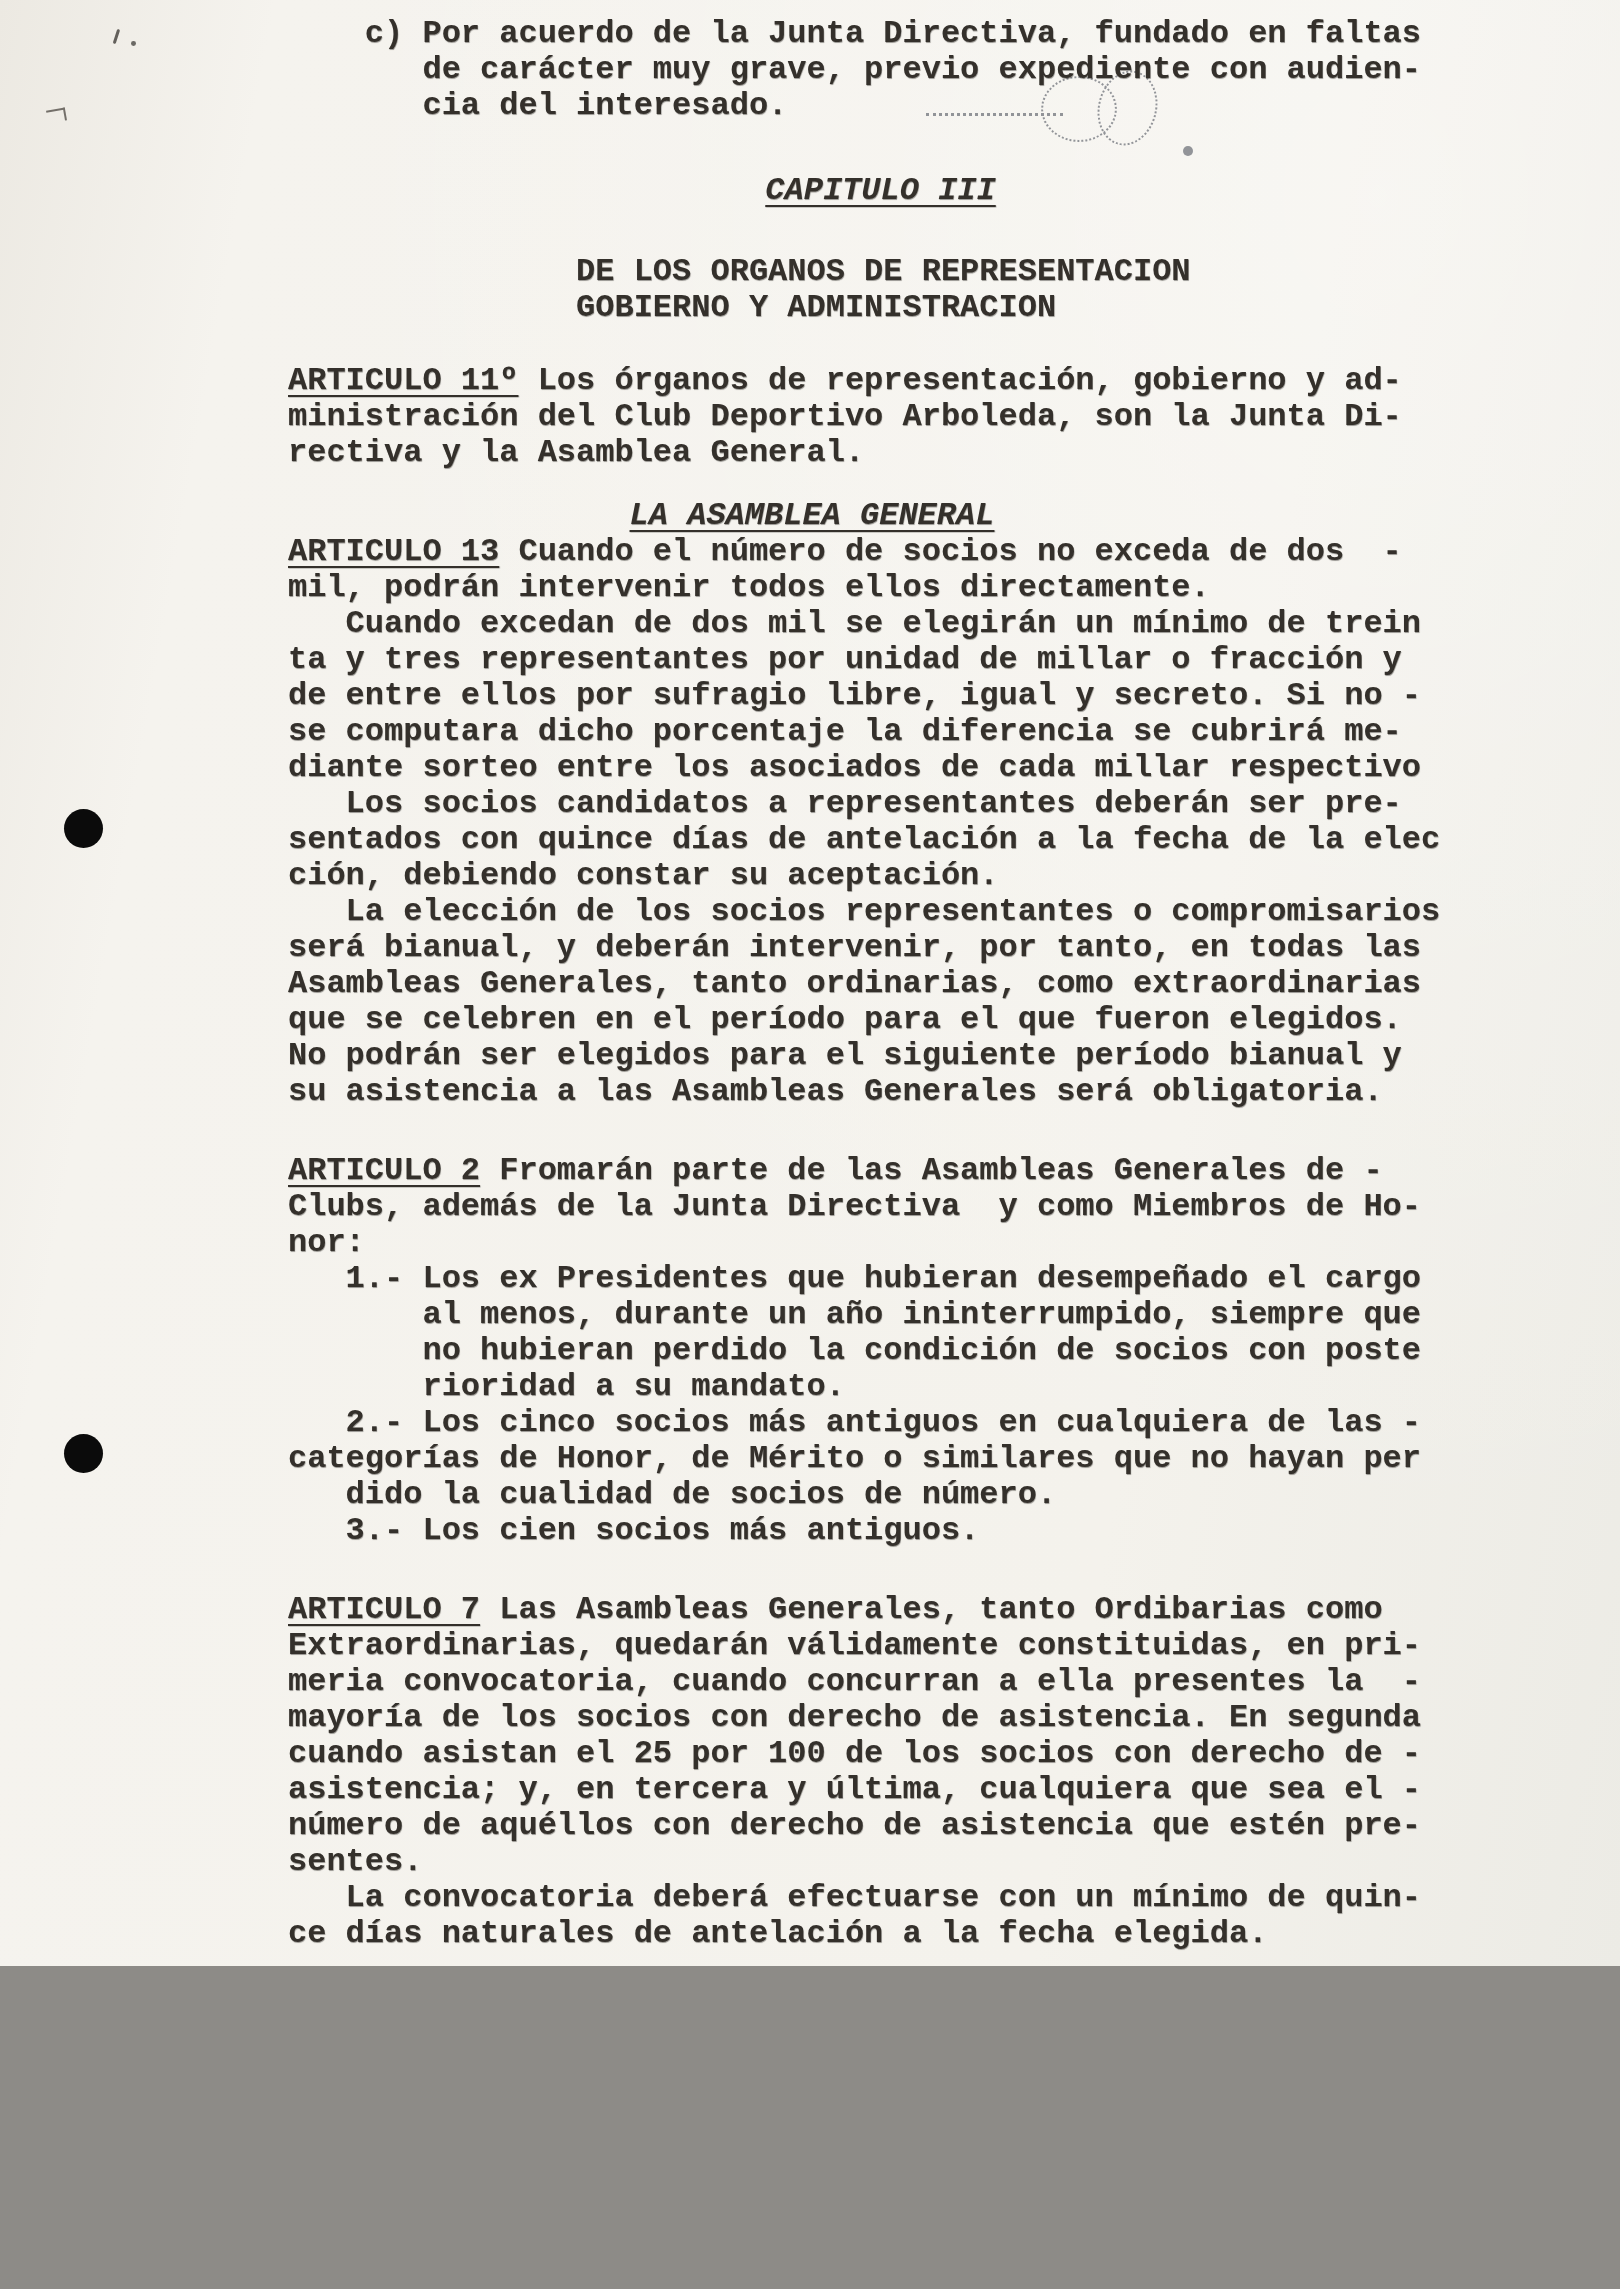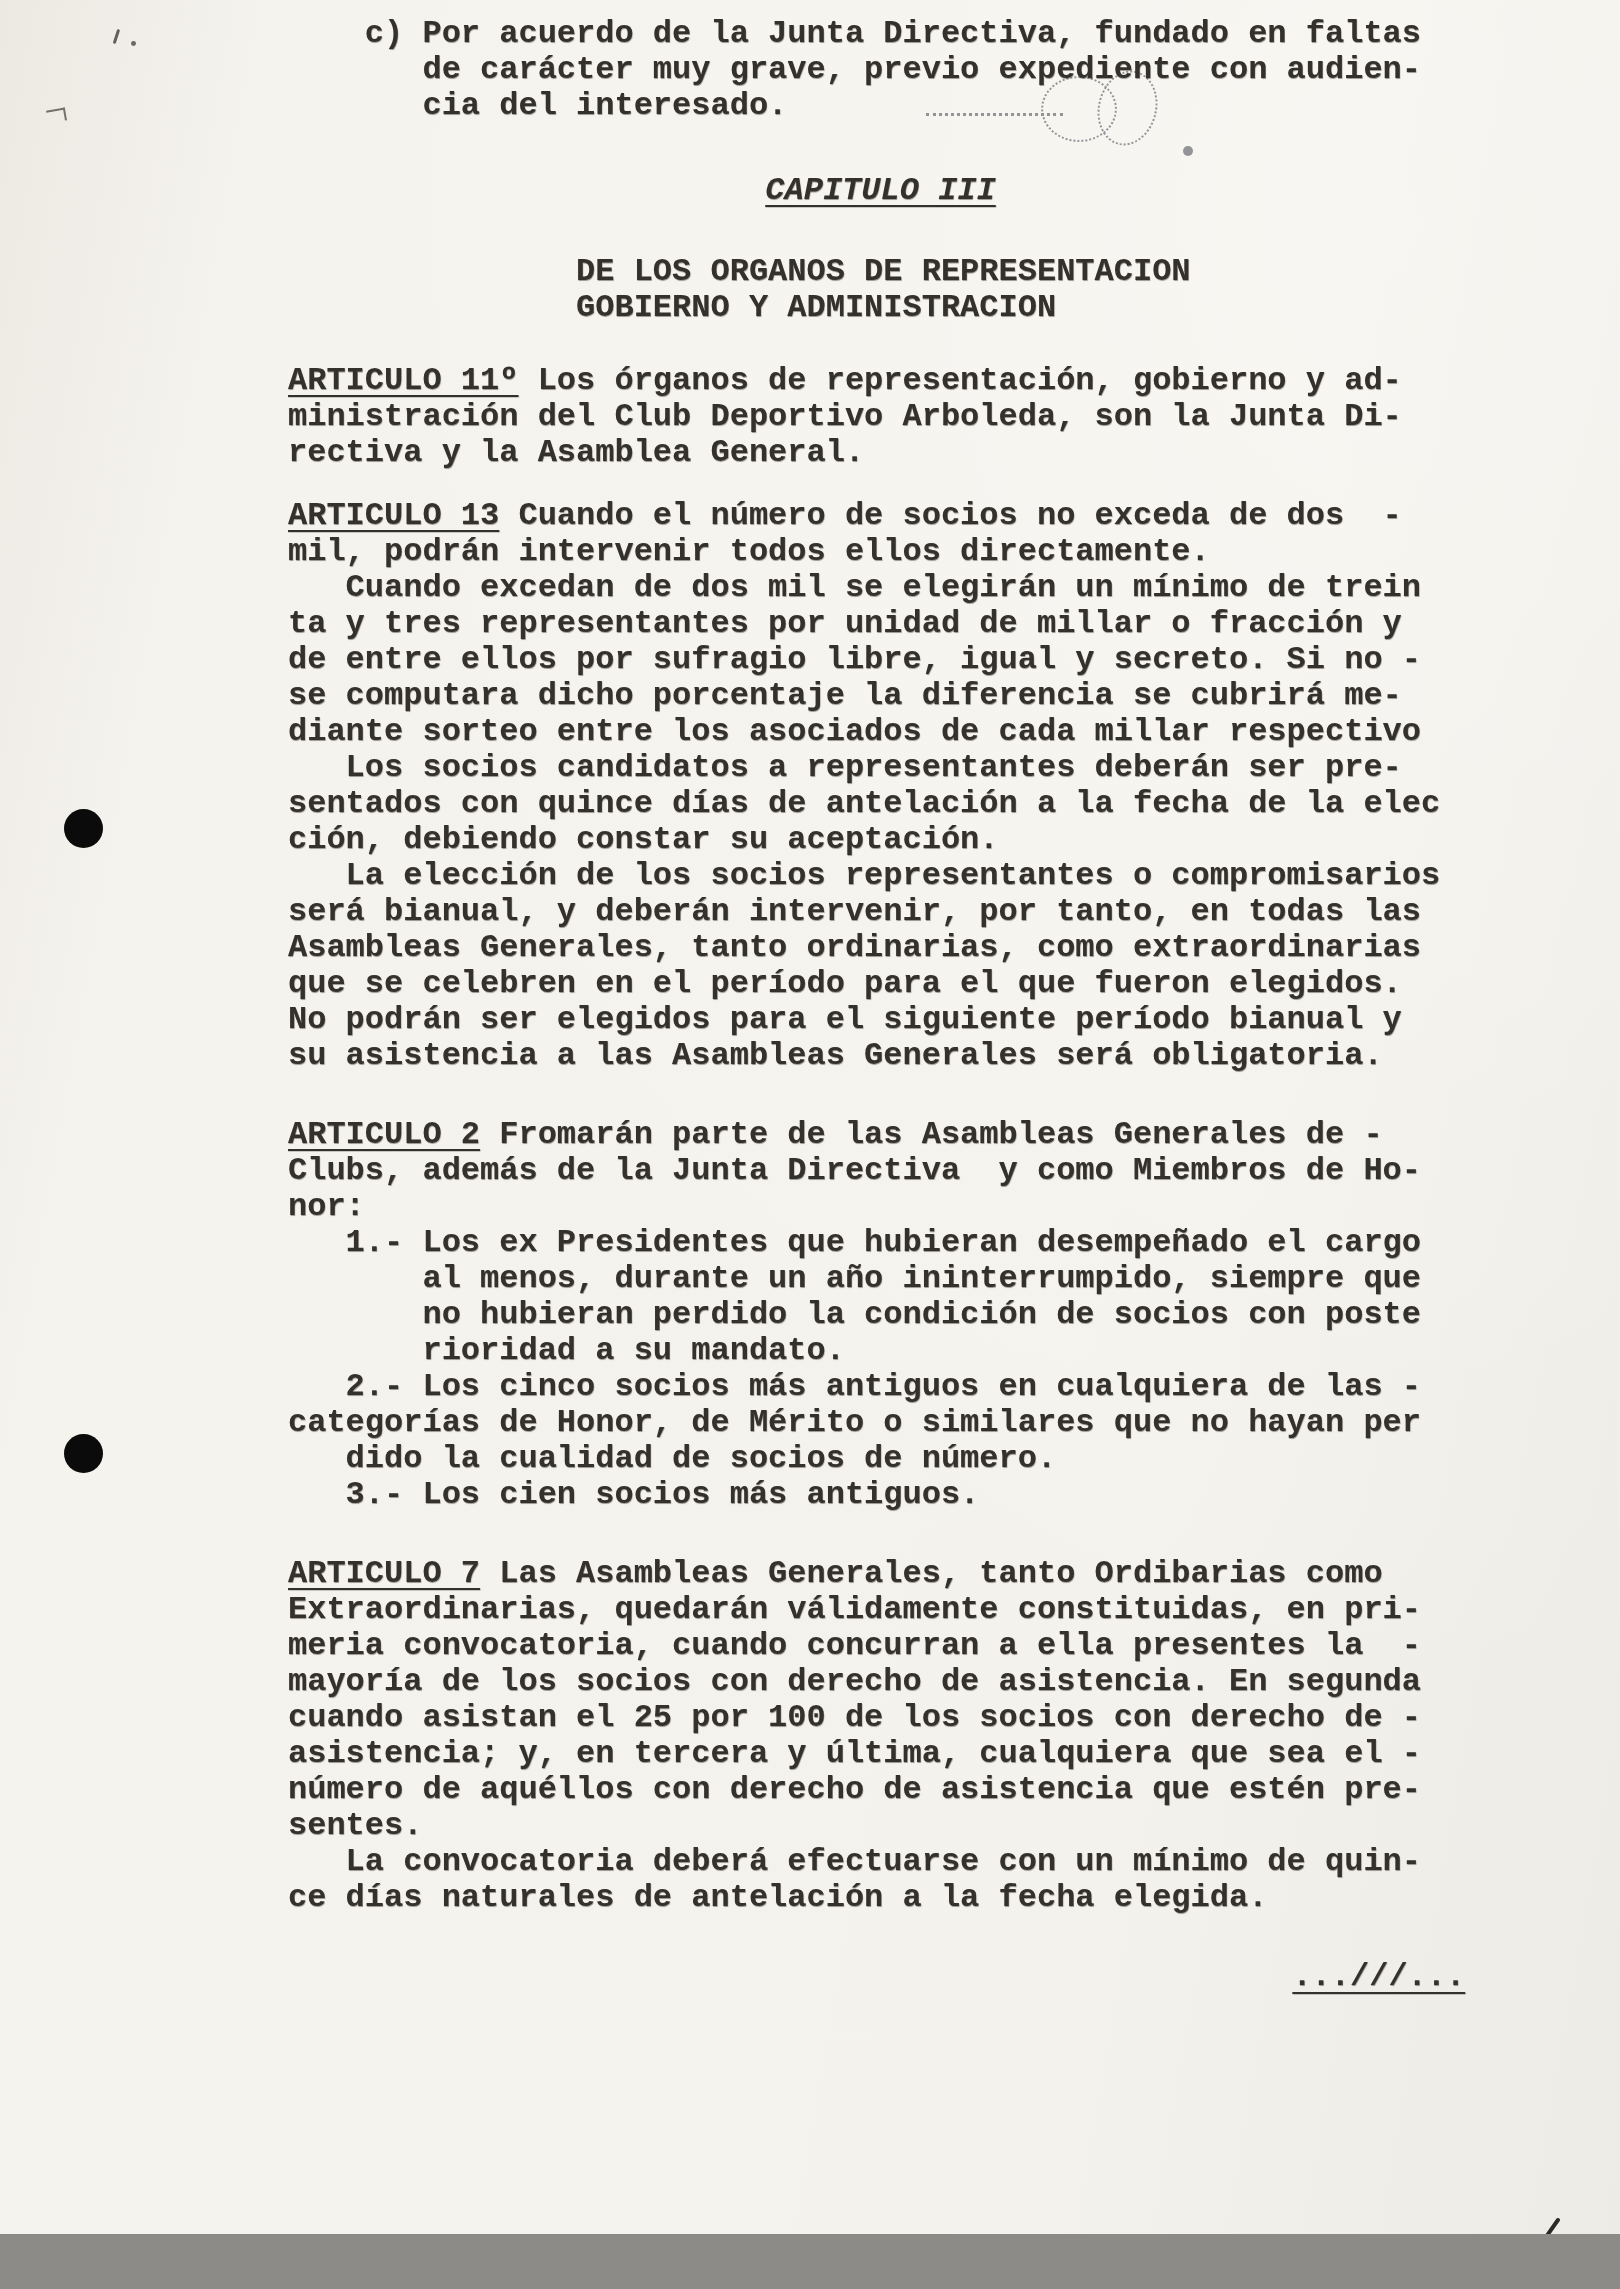--- a/index.html
+++ b/index.html
@@ -3,21 +3,21 @@
 <meta charset="utf-8">
 <style>
   html,body{margin:0;padding:0;}
   body{
     width:1621px;height:2290px;
     background:#8d8b87;
     font-family:"Liberation Mono","DejaVu Sans Mono",monospace;
   }
   .page{
     position:relative;
-    width:1621px;height:2234px;
+    width:1621px;height:1966px;
     overflow:hidden;
     background:
       radial-gradient(ellipse at 85% 10%, rgba(255,255,255,0.35), rgba(255,255,255,0) 55%),
       linear-gradient(100deg, #ece9e2 0%, #f5f3ee 14%, #f4f2ec 70%, #ecebe5 100%);
     color:#34302b;
   }
   .content{
     position:absolute;
     left:0; top:15.6px;
     padding-left:288px;
@@ -102,20 +102,21 @@
 
     <div class="heading"><span class="u">CAPITULO III</span></div>
 
     <p class="block subtitle">               DE LOS ORGANOS DE REPRESENTACION
                GOBIERNO Y ADMINISTRACION</p>
 
     <p class="block article a11"><span class="u">ARTICULO 11º</span><span> Los órganos de representación, gobierno y ad-
 ministración del Club Deportivo Arboleda, son la Junta Di-
 rectiva y la Asamblea General.</span></p>
 
+    <div class="heading section"><span class="u">LA ASAMBLEA GENERAL</span></div>
 
 
     <p class="block article a13"><span class="u">ARTICULO 13</span><span> Cuando el número de socios no exceda de dos  -
 mil, podrán intervenir todos ellos directamente.
    Cuando excedan de dos mil se elegirán un mínimo de trein
 ta y tres representantes por unidad de millar o fracción y
 de entre ellos por sufragio libre, igual y secreto. Si no -
 se computara dicho porcentaje la diferencia se cubrirá me-
 diante sorteo entre los asociados de cada millar respectivo
    Los socios candidatos a representantes deberán ser pre-

